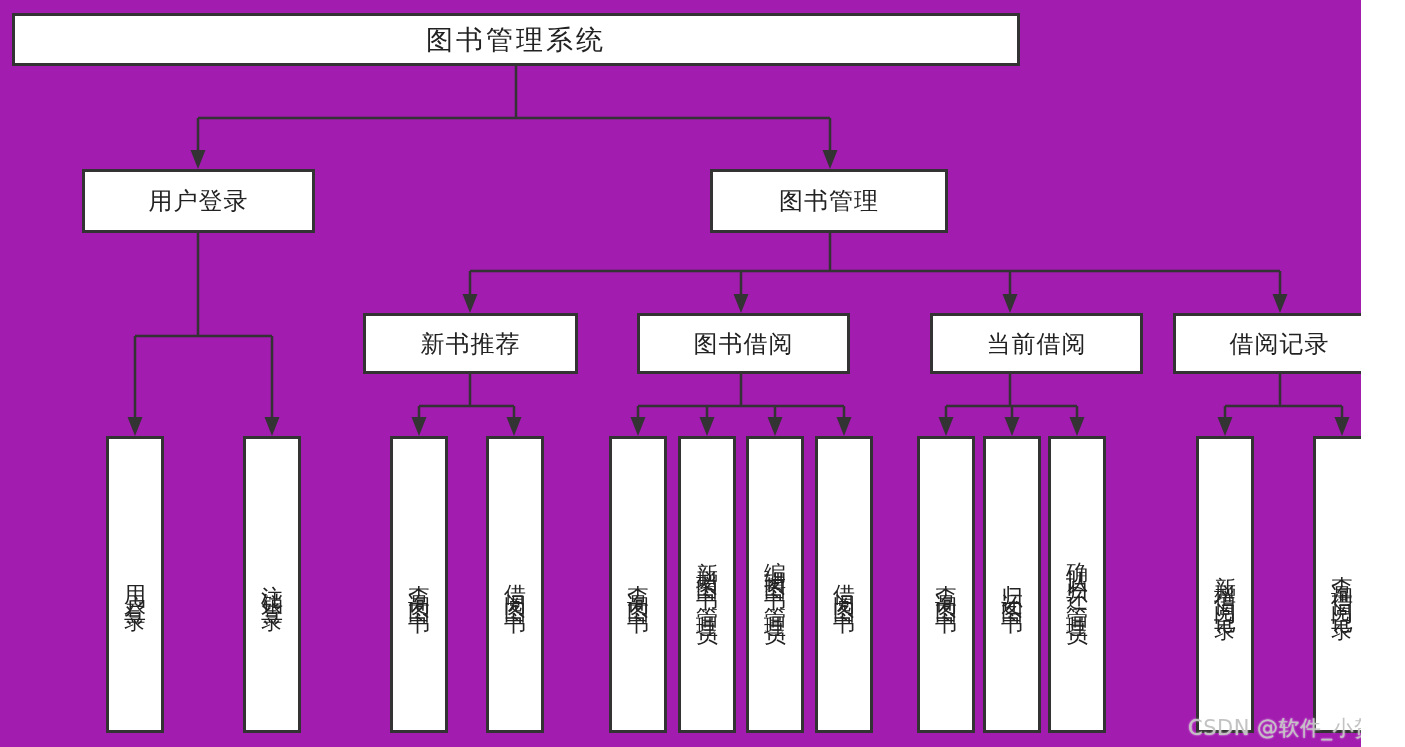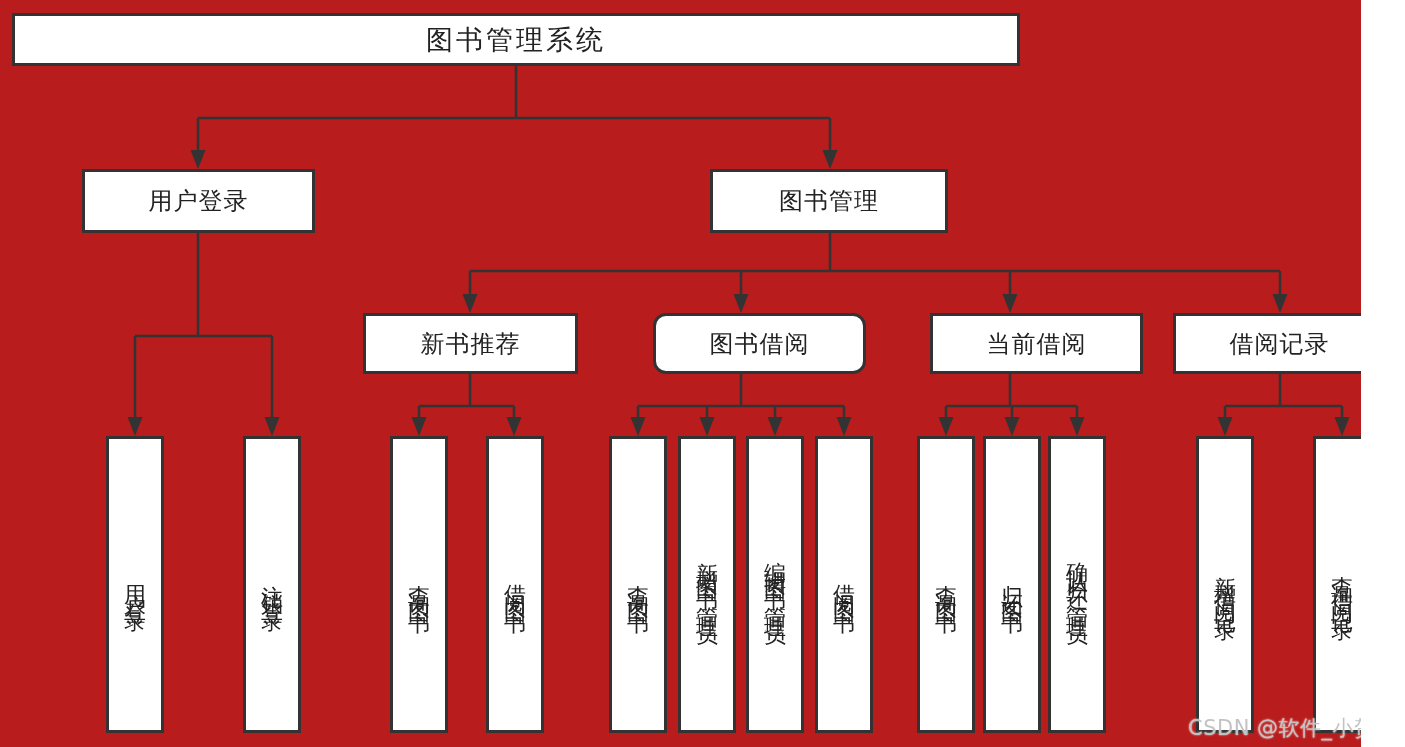--- a/index.html
+++ b/index.html
@@ -1,20 +1,20 @@
 <!DOCTYPE html>
 <html><head>
 <meta charset="utf-8">
 <style>
   html, body { margin: 0; padding: 0; background: #ffffff; }
   .canvas {
     position: relative;
     width: 1361px;
     height: 747px;
-    background: #b91c1c;
+    background: #a21caf;
     font-family: "DejaVu Sans", "Liberation Sans", sans-serif;
     overflow: hidden;
   }
   .wires {
     position: absolute;
     left: 0; top: 0;
     width: 1405px; height: 747px;
     pointer-events: none;
   }
   .node {
@@ -105,21 +105,21 @@
   <div class="node" style="left:82px; top:169px; width:233px; height:64px;">
     <span class="h-label">用户登录</span>
   </div>
   <div class="node" style="left:710px; top:169px; width:238px; height:64px;">
     <span class="h-label">图书管理</span>
   </div>
 
   <div class="node" style="left:363px; top:313px; width:215px; height:61px;">
     <span class="h-label">新书推荐</span>
   </div>
-  <div class="node" style="left:653px; top:313px; width:213px; height:61px;border-radius:13px;">
+  <div class="node" style="left:637px; top:313px; width:213px; height:61px;">
     <span class="h-label">图书借阅</span>
   </div>
   <div class="node" style="left:930px; top:313px; width:213px; height:61px;">
     <span class="h-label">当前借阅</span>
   </div>
   <div class="node" style="left:1173px; top:313px; width:213px; height:61px;">
     <span class="h-label">借阅记录</span>
   </div>
 
   <div class="node" style="left:106px; top:436px; width:58px; height:297px;">

